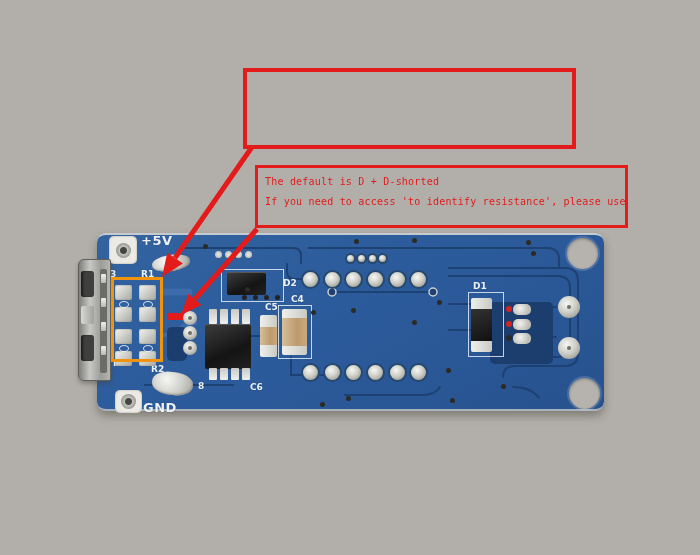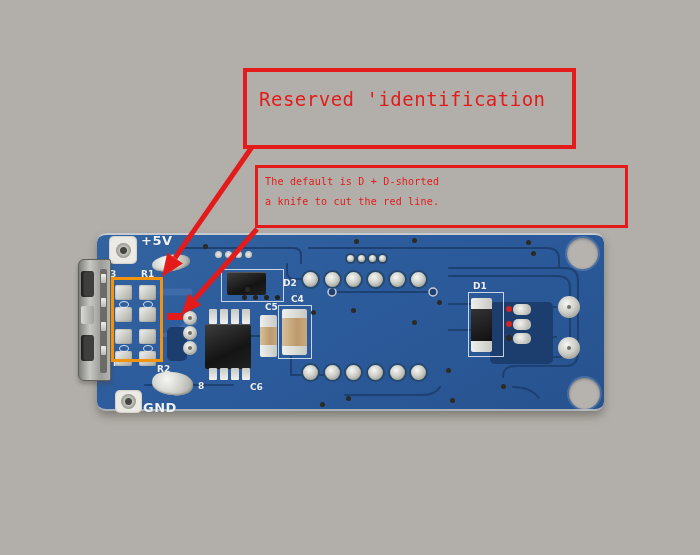--- a/index.html
+++ b/index.html
@@ -144,21 +144,21 @@
     <div class="pad-round dot" style="left:461px;top:102px;width:22px;height:22px"></div>
 
     <div class="navy" style="left:393px;top:67px;width:63px;height:62px"></div>
     <div class="navy" style="left:70px;top:92px;width:20px;height:34px"></div>
 
     <span class="silk big" style="left:44px;top:-1px">+5V</span>
     <span class="silk big" style="left:46px;top:166px">GND</span>
     <span class="silk small" style="left:6px;top:35px">R3</span>
     <span class="silk small" style="left:44px;top:35px">R1</span>
     <span class="silk small" style="left:16px;top:124px">R4</span>
-    <span class="silk small" style="left:60px;top:130px">R2</span>
+    <span class="silk small" style="left:54px;top:130px">R2</span>
     <span class="silk small" style="left:186px;top:44px">D2</span>
     <span class="silk small" style="left:168px;top:68px">C5</span>
     <span class="silk small" style="left:194px;top:60px">C4</span>
     <span class="silk small" style="left:153px;top:148px">C6</span>
     <span class="silk small" style="left:101px;top:147px">8</span>
     <span class="silk small" style="left:376px;top:47px">D1</span>
 
     <div class="blob" style="left:55px;top:20px;width:38px;height:16px;transform:rotate(-8deg)"></div>
     <div class="blob" style="left:55px;top:137px;width:41px;height:23px;transform:rotate(7deg)"></div>
 
@@ -273,20 +273,19 @@
 
   <svg class="arrows" width="700" height="555" viewBox="0 0 700 555">
     <line class="red-line" x1="252" y1="147" x2="175" y2="258" stroke-width="5"></line>
     <polygon class="red-fill" points="162,277 167.3,252.7 182.9,263.5"></polygon>
     <line class="red-line" x1="257" y1="229" x2="195" y2="299" stroke-width="5"></line>
     <polygon class="red-fill" points="181,315 188.5,293.7 201.3,304.9"></polygon>
     <rect class="red-fill" x="167" y="313" width="16" height="7"></rect>
   </svg>
 
   <div class="callout callout-main">
-    <span>Reserved 'identification</span>
   </div>
 
   <div class="callout callout-sub">
     <span>The default is D + D-shorted</span>
-    <span>a knife to cut the red line.</span>
+    <span>If you need to access 'to identify resistance', please use</span>
   </div>
 </div>
 
 </body></html>

